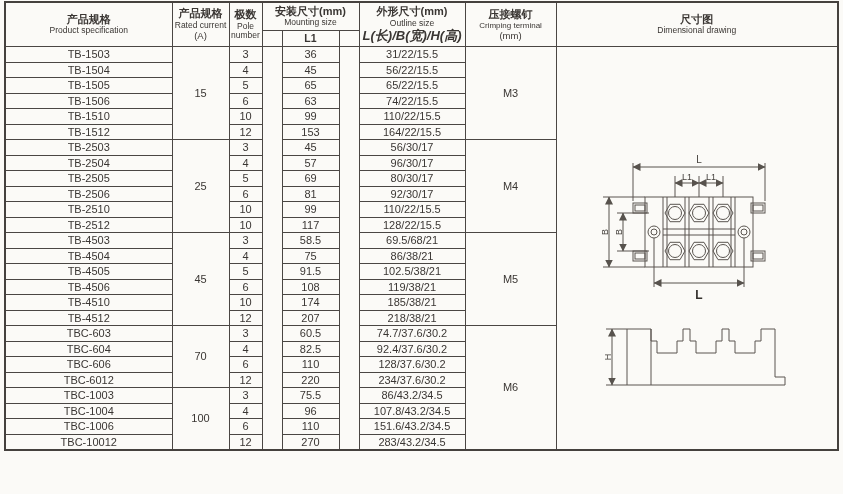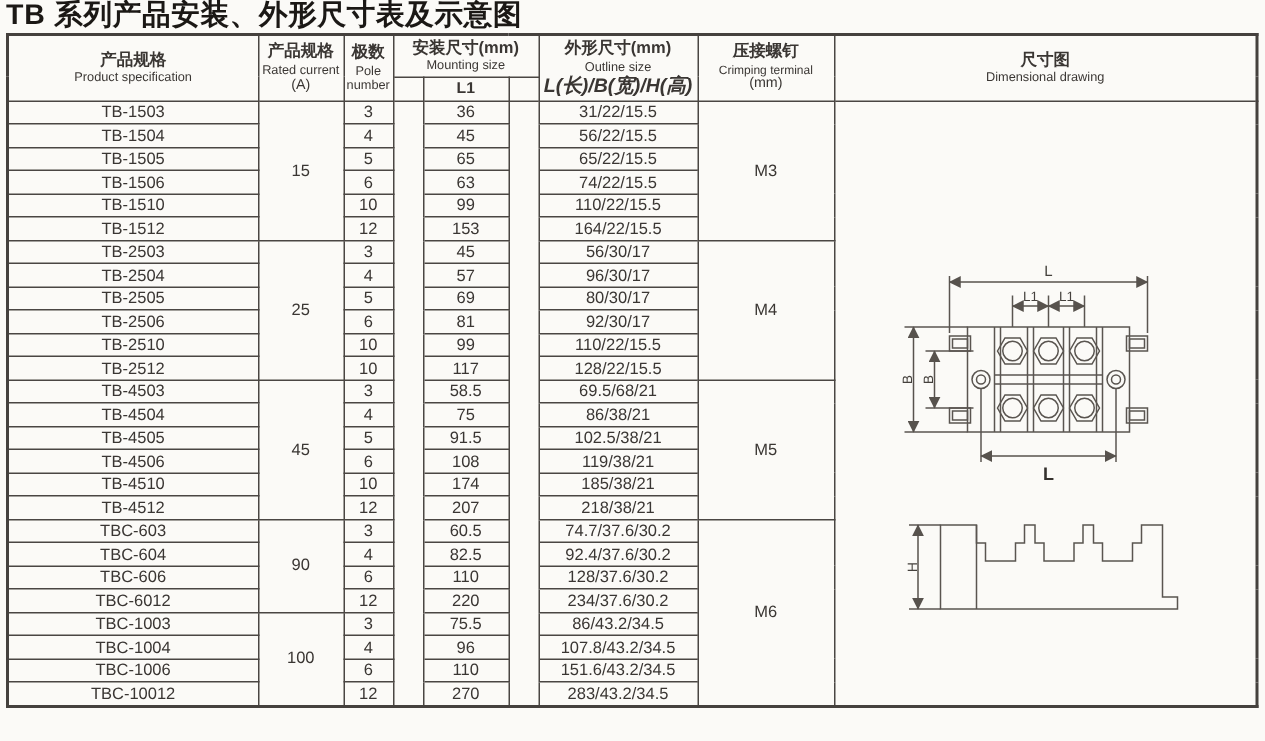--- a/index.html
+++ b/index.html
@@ -47,21 +47,20 @@
   .dfill{fill:#fbfaf7;stroke:#5a5550;stroke-width:1;}
   .dim{stroke:#57524d;stroke-width:1;fill:none;}
   .dtxt{font-size:9px;fill:#45413d;}
   .dtxt2{font-size:10px;fill:#45413d;}
   .dtxtb{font-size:12px;font-weight:bold;fill:#35312d;}
 </style>
 </head>
 <body>
 
 <div class="page">
-  <h1 class="title">TB 系列产品安装、外形尺寸表及示意图</h1>
 
   <table>
     <colgroup>
       <col style="width:167px">
         <col style="width:57px">
         <col style="width:33px">
       <col style="width:20px">
         <col style="width:57px">
         <col style="width:20px">
       <col style="width:106px">
@@ -351,21 +350,21 @@
         <tr>
           <td class="c-model">TB-4512</td>
           <td class="c-pole">12</td>
           <td class="chan"></td>
           <td class="c-l1">207</td>
           <td class="chan"></td>
           <td class="c-outline">218/38/21</td>
         </tr>
         <tr>
           <td class="c-model">TBC-603</td>
-          <td class="c-rated" rowspan="4">90</td>
+          <td class="c-rated" rowspan="4">70</td>
           <td class="c-pole">3</td>
           <td class="chan"></td>
           <td class="c-l1">60.5</td>
           <td class="chan"></td>
           <td class="c-outline">74.7/37.6/30.2</td>
           <td class="c-crimp" rowspan="8">M6</td>
         </tr>
         <tr>
           <td class="c-model">TBC-604</td>
           <td class="c-pole">4</td>

